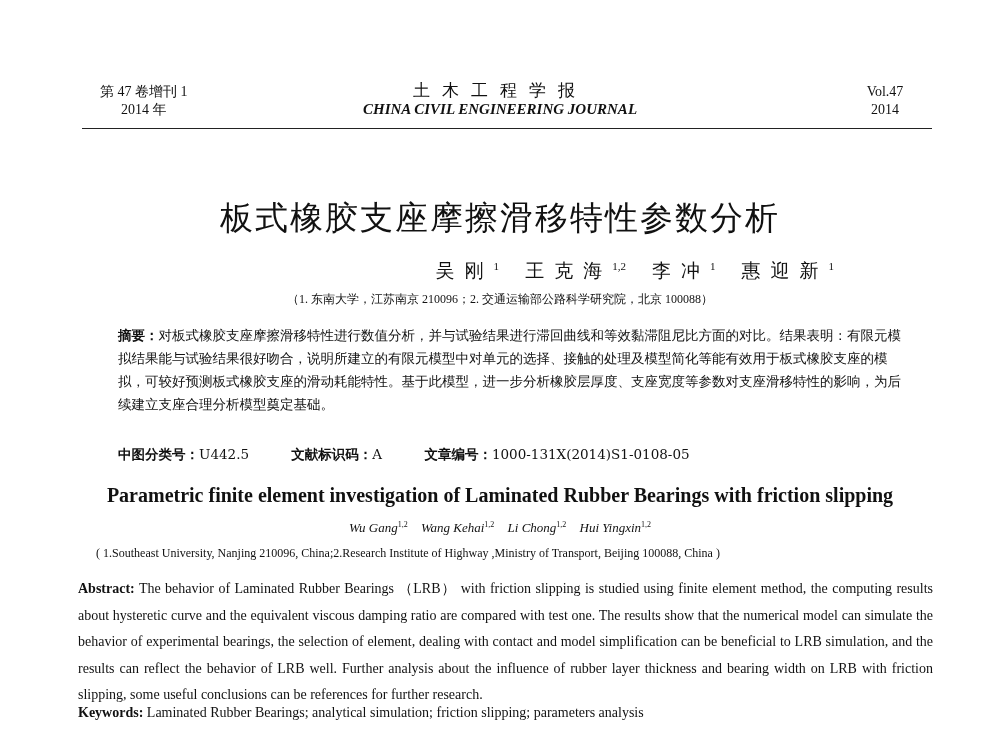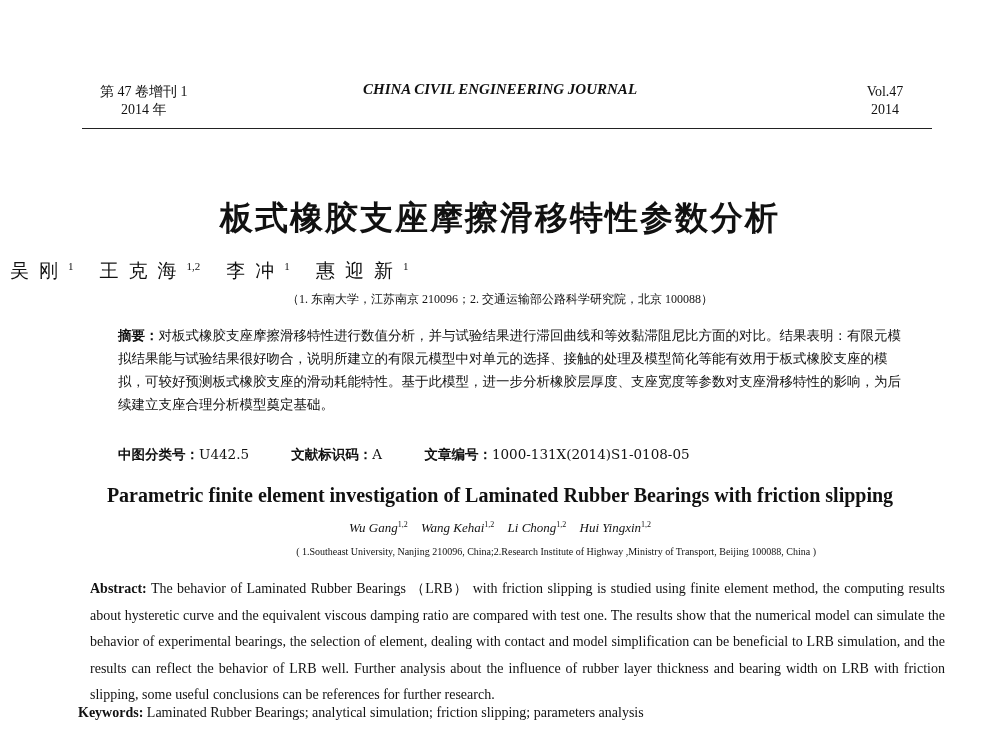--- a/index.html
+++ b/index.html
@@ -9,51 +9,52 @@
   }
   .abs { position: absolute; }
   .hdr-left { left: 100px; top: 83px; font-size: 14px; line-height: 18px; text-align: center; }
   .hdr-center { left: 340px; width: 320px; top: 80px; text-align: center; }
   .hdr-center .cn { font-size: 17px; letter-spacing: 12px; line-height: 20px; font-family: "DejaVu Serif", serif; }
   .hdr-center .en { font-size: 15px; font-weight: bold; line-height: 18px; font-style: italic; }
   .hdr-right { left: 850px; width: 70px; top: 83px; font-size: 14px; line-height: 18px; text-align: center; }
   .rule { left: 82px; width: 850px; top: 128px; height: 0; border-top: 1.5px solid #222; }
 
   .title-cn { left: 0; width: 1000px; top: 196px; text-align: center;
-    font-family: "DejaVu Sans", sans-serif; font-size: 33px; font-weight: bold; letter-spacing: 2px; }
-  .authors-cn { left: 0; width: 844px; top: 258px; text-align: left; font-size: 19px; font-family: "DejaVu Serif", serif; }
+    font-family: "DejaVu Sans", sans-serif; font-size: 33px; font-weight: normal; letter-spacing: 2px; }
+  .authors-cn { left: 0; width: 844px; top: 258px; text-align: right; font-size: 19px; font-family: "DejaVu Serif", serif; }
   .authors-cn .au { margin: 0 10px; letter-spacing: 10px; }
   .authors-cn sup { font-size: 11px; letter-spacing: 0; font-family: "Liberation Serif", serif; }
   .affil-cn { left: 0; width: 1000px; top: 291px; text-align: center; font-size: 12px; }
 
   .abs-cn { left: 118px; width: 790px; top: 324px; font-size: 13.5px; line-height: 23px; font-family: "DejaVu Serif", serif; }
   .abs-cn .lbl { font-family: "DejaVu Sans", sans-serif; font-weight: bold; }
   .meta-cn { left: 118px; top: 446px; font-size: 13.5px; font-family: "DejaVu Serif", serif; }
   .meta-cn .item { margin-right: 38px; }
   .meta-cn .lbl { font-family: "DejaVu Sans", sans-serif; font-weight: bold; }
 
   .title-en { left: 0; width: 1000px; top: 484px; text-align: center; font-size: 20px; font-weight: bold; }
   .authors-en { left: 0; width: 1000px; top: 520px; text-align: center; font-size: 13px; font-style: italic; }
   .authors-en .au { margin: 0 5px; }
   .authors-en sup { font-size: 8px; font-style: normal; }
-  .affil-en { left: 0; width: 816px; top: 546px; text-align: right; font-size: 10px; }
+  .affil-en { left: 0; width: 816px; top: 546px; text-align: center; font-size: 12px; }
 
-  .abs-en { left: 78px; width: 855px; top: 576px; font-size: 14px; line-height: 26.5px; text-align: justify; margin-left: 12px; }
+  .abs-en { left: 78px; width: 855px; top: 576px; font-size: 14px; line-height: 26.5px; text-align: justify; }
   .abs-en .lbl { font-weight: bold; }
   .kw-en { left: 78px; width: 855px; top: 705px; font-size: 14px; }
   .kw-en .lbl { font-weight: bold; }
 </style>
 </head>
 <body>
 
 <div class="abs hdr-left">
   <div>第 47 卷增刊 1</div>
   <div>2014 年</div>
 </div>
 <div class="abs hdr-center">
+  <div class="cn">土木工程学报</div>
   <div class="en">CHINA CIVIL ENGINEERING JOURNAL</div>
 </div>
 <div class="abs hdr-right">
   <div>Vol.47</div>
   <div>2014</div>
 </div>
 <div class="abs rule"></div>
 
 <div class="abs title-cn">板式橡胶支座摩擦滑移特性参数分析</div>
 

